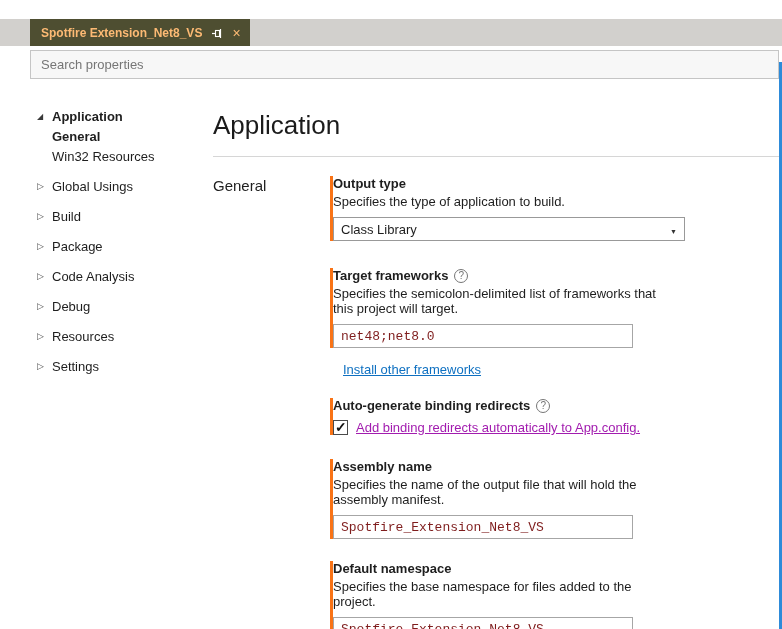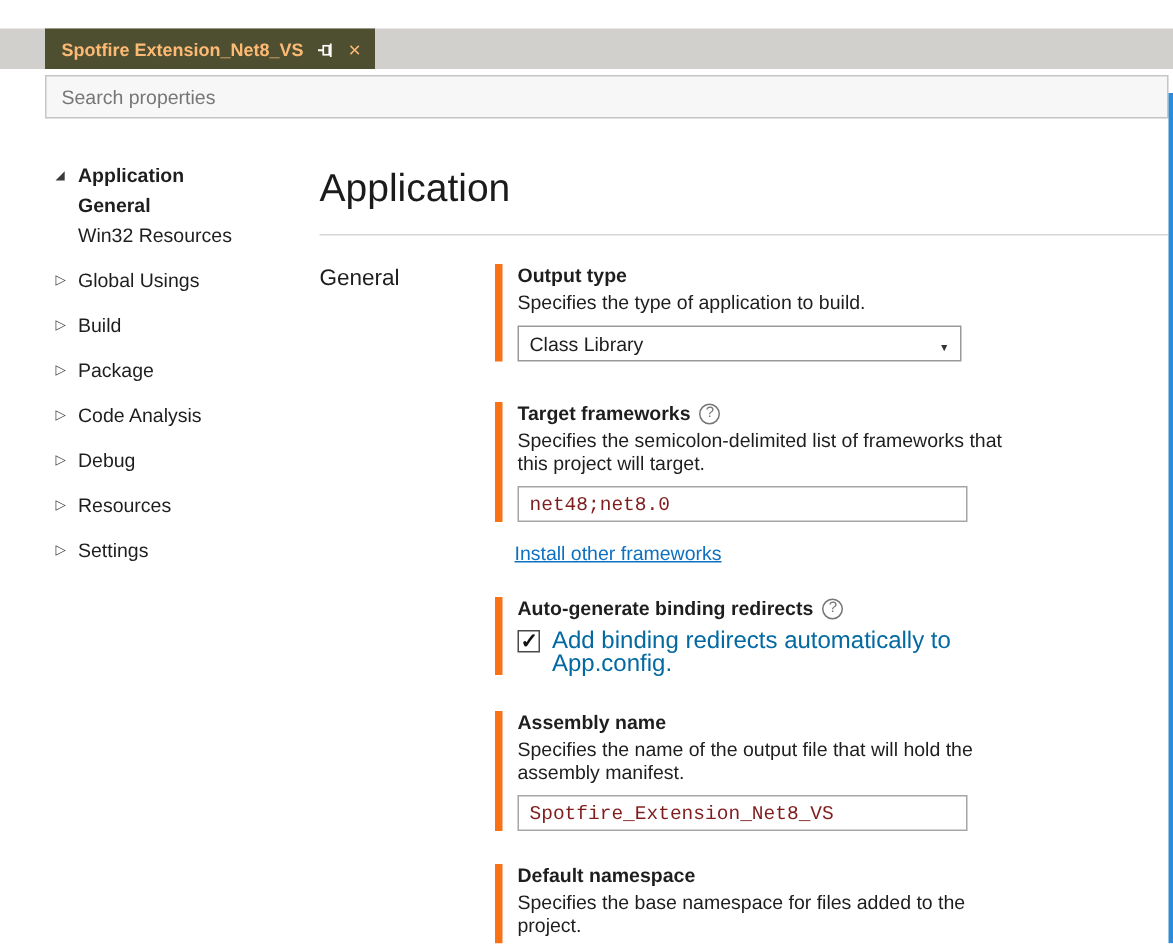--- a/index.html
+++ b/index.html
@@ -31,43 +31,43 @@
   .tri.expanded::before{content:"◢";}
   .tri.collapsed::before{content:"▷";font-size:9px;color:#4d4d4d;}
   .nav-lbl.bold{font-weight:700;}
 
   
   .page-title{position:absolute;left:213px;top:110px;font-size:26px;font-weight:400;color:#1b1b1b;}
   .title-rule{position:absolute;left:213px;right:3px;top:156px;border-top:1px solid #d6d6d6;height:0;}
   .section-label{position:absolute;left:213px;top:177px;font-size:15px;color:#1e1e1e;}
 
   .fields{position:absolute;left:330px;top:176px;width:340px;}
-  .field{border-left:5px solid #f97316;padding-left:10px;margin-bottom:27px;}
+  .field{border-left:3px solid #f97316;padding-left:0;margin-bottom:27px;}
   .mb12{margin-bottom:12px;} .mb20{margin-bottom:20px;} .mb24{margin-bottom:24px;}
   .mb22{margin-bottom:22px;} .mb0{margin-bottom:0;}
   .f-label-row{display:flex;align-items:center;gap:6px;margin-bottom:3px;}
   .f-label{font-size:13px;font-weight:700;color:#1e1e1e;}
   .f-desc{font-size:13px;color:#1e1e1e;margin-bottom:8px;}
   .help-icon{width:14px;height:14px;box-sizing:border-box;border-radius:50%;border:1px solid #767676;
        color:#767676;font-size:10px;line-height:12px;text-align:center;display:inline-block;}
   .help-icon::before{content:"?";}
-  .dropdown{width:296px;height:24px;box-sizing:border-box;border:1px solid #999;background:#fff;
+  .dropdown{width:352px;height:24px;box-sizing:border-box;border:1px solid #999;background:#fff;
        display:flex;align-items:center;padding:0 7px;font-size:13px;cursor:default;}
   .dd-value{flex:1;}
   .dd-arrow::before{content:"▼";font-size:7px;color:#333;}
   .text-input{width:300px;height:24px;box-sizing:border-box;border:1px solid #a6a6a6;background:#fff;
        padding:0 7px;font-size:13px;color:#7f1d1d;font-family:Liberation Mono, monospace;outline:none;}
   .link-row{padding-left:13px;}
   .link{color:#0e70c1;text-decoration:underline;font-size:13px;cursor:pointer;}
   .check-row{display:flex;align-items:flex-start;gap:8px;margin-top:7px;}
   .checkbox{width:15px;height:15px;box-sizing:border-box;border:1px solid #4a4a4a;background:#fff;
        position:relative;flex:0 0 15px;}
   .checkbox.checked::after{content:"✓";position:absolute;left:1px;top:-2px;font-size:14px;
        color:#111;font-weight:700;}
-  .check-label{font-size:16px;color:#0369a1;line-height:15px;}
+  .check-label{font-size:13px;color:#a21caf;line-height:15px;text-decoration:underline;}
 
   .edge{position:absolute;right:0;top:62px;bottom:0;width:3px;background:#2e8bd9;}
 </style>
 </head>
 <body>
 
 <div class="root">
 
   <div class="tabstrip">
     <div class="tab">

